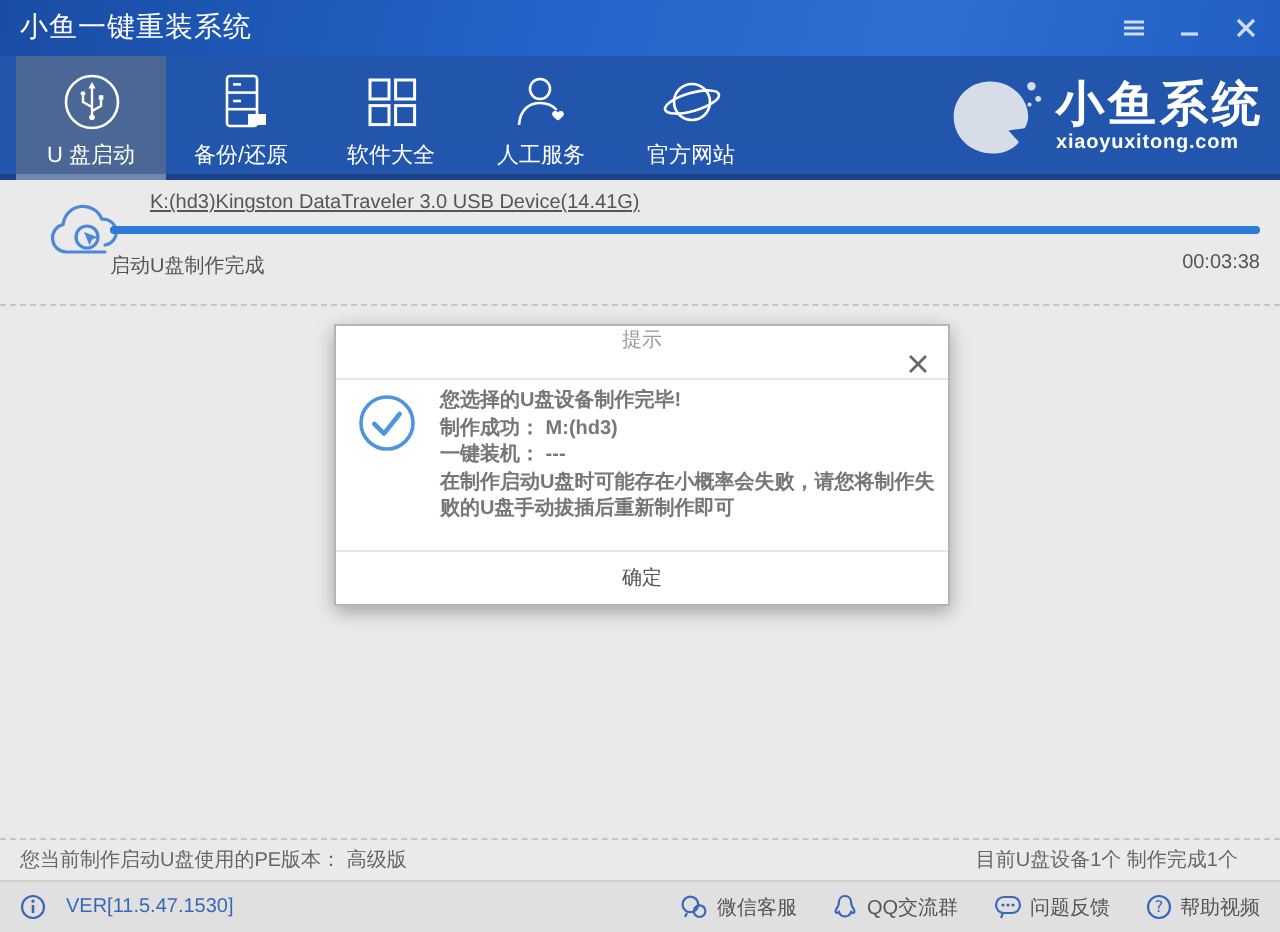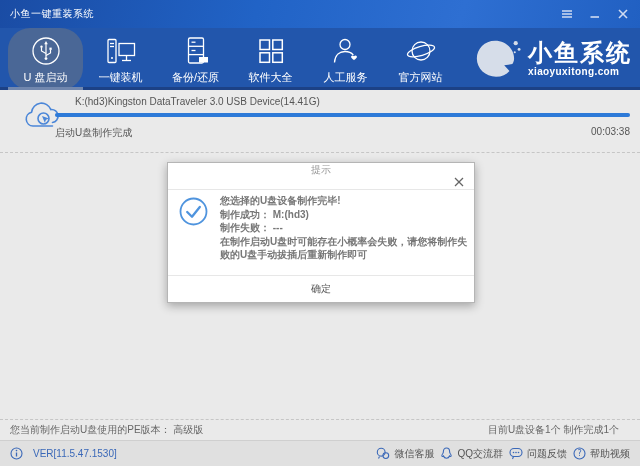--- a/index.html
+++ b/index.html
@@ -3,41 +3,41 @@
 <meta charset="utf-8">
 <style>
   * { margin:0; padding:0; box-sizing:border-box; }
   html,body { width:640px; height:466px; overflow:hidden; }
   body { font-family:"Liberation Sans","DejaVu Sans",sans-serif; position:relative; background:#eaeaea; }
 
   
   .titlebar { position:absolute; top:0; left:0; right:0; height:28px;
     background:linear-gradient(105deg,#1a4ca4 0%,#2163c6 40%,#2e6fd2 72%,#2160c2 100%);
     display:flex; align-items:center; padding:0 10px; color:#fff; }
-  .titlebar .title { font-size:10px; letter-spacing:.5px; }
+  .titlebar .title { font-size:14px; letter-spacing:.5px; }
   .win-controls { margin-left:auto; display:flex; gap:14px; align-items:center; }
   .win-btn { width:14px; height:14px; display:flex; align-items:center; justify-content:center; cursor:pointer; opacity:.92; }
 
   
   .navbar { position:absolute; top:28px; left:0; right:0; height:62px; background:#2256ac;
     display:flex; align-items:stretch; padding-left:8px; }
   .navbar::after { content:""; position:absolute; left:0; right:0; bottom:0; height:3px; background:#1c4186; }
   .nav-item { width:75px; display:flex; flex-direction:column; align-items:center; justify-content:center;
-    gap:4px; color:#fff; cursor:pointer; position:relative; padding-top:2px;border-radius:22px; }
+    gap:4px; color:#fff; cursor:pointer; position:relative; padding-top:2px; }
   .nav-item.selected { background:#4a6796; }
   .nav-item.selected::after { content:""; position:absolute; left:0; right:0; bottom:0; height:3px; background:#7187ae; z-index:1; }
   .nav-label { font-size:11px; white-space:nowrap; }
   .logo { position:absolute; right:8px; top:6px; height:50px; display:flex; align-items:center; gap:7px; color:#fff; }
   .logo-text { display:flex; flex-direction:column; line-height:1; }
   .logo-name { font-size:24px; font-weight:bold; letter-spacing:2px; }
   .logo-domain { font-size:10px; font-weight:bold; letter-spacing:.4px; margin-top:2px; }
 
   
   .cloud { position:absolute; left:23px; top:99px; }
-  .device-label { position:absolute; left:75px; top:96px; font-size:10px; color:#555; }
+  .device-label { position:absolute; left:75px; top:96px; font-size:10px; color:#555;text-decoration:underline; }
   .progress-track { position:absolute; left:55px; right:10px; top:113px; height:4px; background:#c8d4e6; border-radius:2px; }
   .progress-fill { height:100%; background:#2d7ad8; border-radius:2px; }
   .status-label { position:absolute; left:55px; top:126px; font-size:10px; color:#555; }
   .elapsed-label { position:absolute; right:10px; top:126px; font-size:10px; color:#555; }
   .sep-dashed-top { position:absolute; left:0; right:0; top:152px; border-top:1px dashed #c6c6c6; }
 
   
   .dialog { position:absolute; left:167px; top:162px; width:308px; height:141px; background:#fff;
     border:1px solid #b5b5b5; box-shadow:0 3px 9px rgba(0,0,0,.3); }
   .dialog-header { height:27px; border-bottom:1px solid #e7e7e7; display:flex; align-items:center; padding:0 10px;flex-direction:column; }
@@ -51,21 +51,21 @@
   .ok-btn { font-size:10px; color:#555; background:none; border:none; cursor:pointer; font-family:inherit; padding:4px 18px; }
 
   
   .statusbar { position:absolute; left:0; right:0; top:419px; height:21px; border-top:1px dashed #c6c6c6;
     display:flex; align-items:center; justify-content:space-between; padding:0 21px 0 10px; font-size:10px; color:#666; }
 
   
   .footer { position:absolute; left:0; right:0; bottom:0; height:26px; background:#e0e0e0; border-top:1px solid #cfcfcf;
     display:flex; align-items:center; padding:0 10px; font-size:10px; }
   .ver { color:#3a68b8; display:flex; align-items:center; gap:10px; }
-  .footer-links { margin-left:auto; display:flex; gap:6px; }
+  .footer-links { margin-left:auto; display:flex; gap:18px; }
   .flink { display:flex; align-items:center; gap:4px; color:#555; cursor:pointer; }
 
   svg { display:block; }
 </style>
 </head>
 <body>
 
 <div class="titlebar">
   <span class="title">小鱼一键重装系统</span>
   <div class="win-controls">
@@ -104,36 +104,20 @@
             <path d="M15 17.5 L10.5 15 V12"></path>
             <path d="M15 19.5 L19.5 17 V14"></path>
         </g>
         <path d="M15 5 L13.2 8.2 H16.8 Z" fill="#fff"></path>
         <circle cx="10.5" cy="10.8" r="1.2" fill="#fff"></circle>
         <rect x="18.4" y="11.6" width="2.3" height="2.3" fill="#fff"></rect>
         <circle cx="15" cy="22.6" r="1.4" fill="#fff"></circle>
       </svg>
     </span>
     <span class="nav-label">U 盘启动</span>
-  </div>
-  <div class="nav-item">
-    <span>
-      <svg width="30" height="30" viewBox="0 0 30 30">
-        <g stroke="#fff" stroke-width="1.3" fill="none">
-          <rect x="2" y="3.5" width="8" height="23" rx="1"></rect>
-          <path d="M4 7.5 H8"></path>
-            <path d="M4 10.5 H8"></path>
-          <rect x="13" y="7.5" width="15.5" height="12"></rect>
-          <path d="M20.5 19.5 V24.5"></path>
-            <path d="M16 24.5 H25"></path>
-        </g>
-        <circle cx="6" cy="22" r="1" fill="#fff"></circle>
-      </svg>
-    </span>
-    <span class="nav-label">一键装机</span>
   </div>
   <div class="nav-item">
     <span>
       <svg width="30" height="30" viewBox="0 0 30 30">
         <g stroke="#fff" stroke-width="1.3" fill="none">
           <rect x="7.5" y="2" width="15" height="25" rx="1.5"></rect>
           <path d="M7.5 10.3 H22.5"></path>
             <path d="M7.5 18.6 H22.5"></path>
           <path d="M10.5 6.2 H14.5"></path>
             <path d="M10.5 14.5 H14.5"></path>
@@ -230,21 +214,21 @@
   <div class="dialog-body">
     <span class="check-wrap">
       <svg width="29" height="29" viewBox="0 0 29 29">
         <circle cx="14.5" cy="14.5" r="13" stroke="#4f94de" stroke-width="1.8" fill="none"></circle>
         <path d="M8.2 15 L13 19.8 L20.8 10" stroke="#4f94de" stroke-width="2.3" fill="none" stroke-linecap="round" stroke-linejoin="round"></path>
       </svg>
     </span>
     <div class="dialog-text">
       <div>您选择的U盘设备制作完毕!</div>
       <div>制作成功： M:(hd3)</div>
-      <div>制作失败： ---</div>
+      <div>一键装机： ---</div>
       <div>在制作启动U盘时可能存在小概率会失败，请您将制作失败的U盘手动拔插后重新制作即可</div>
     </div>
   </div>
   <div class="dialog-footer">
     <button class="ok-btn">确定</button>
   </div>
 </div>
 
 <div class="statusbar">
   <span>您当前制作启动U盘使用的PE版本： 高级版</span>

